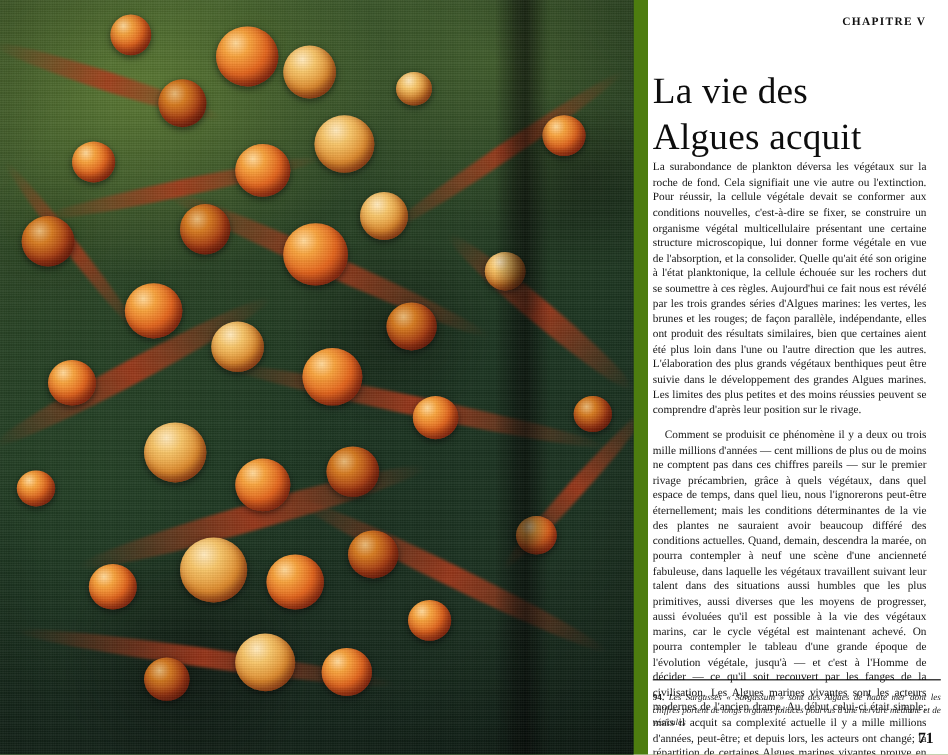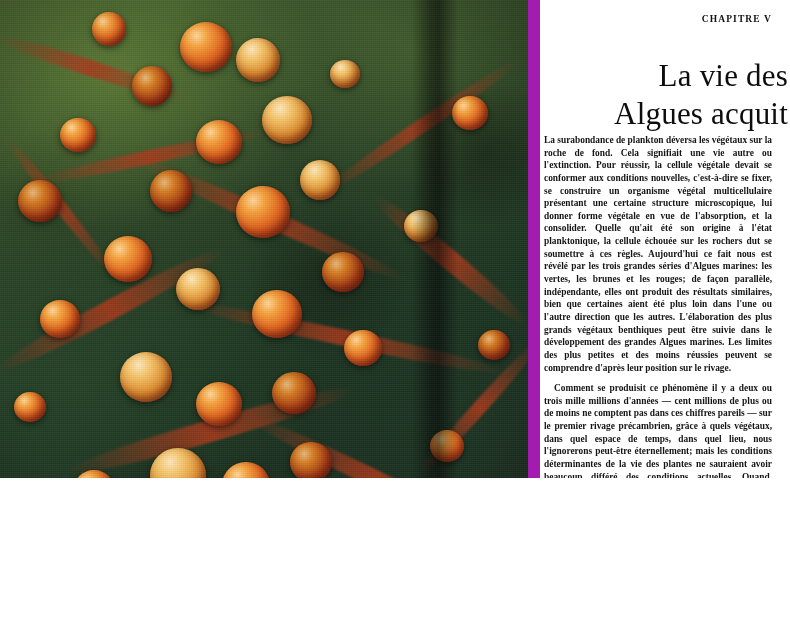--- a/index.html
+++ b/index.html
@@ -3,23 +3,23 @@
 <meta charset="utf-8">
 <style>
   html, body {
     margin: 0;
     padding: 0;
     background: #ffffff;
   }
   .page {
     position: relative;
     width: 790px;
-    height: 478px;
+    height: 629px;
     overflow: hidden;
-    background: #a21caf;
+    background: #4d7c0f;
     font-family: "Liberation Serif", serif;
   }
 
   
   .photo {
     position: absolute;
     left: 0;
     top: 0;
     width: 528px;
     height: 629px;
@@ -117,35 +117,34 @@
     position: absolute;
     left: 4px;
     top: 36px;
     width: 244px;
     font-family: "Liberation Serif", serif;
     font-size: 31px;
     line-height: 1.22;
     color: #0d0d0d;
     font-weight: normal;
     letter-spacing: 0.2px;
-    text-align: right;
   }
   .body {
     position: absolute;
     left: 4px;
     top: 134px;
     width: 240px;
     font-family: "Liberation Serif", serif;
     font-size: 9.4px;
     line-height: 1.345;
     color: #151515;
     text-align: justify;
     hyphens: auto;
   }
-  .body p { margin: 0 12px 0 0; font-weight: bold; }
+  .body p { margin: 0 12px 0 0; }
   .body p + p { margin-top: 8px; text-indent: 10px; }
   .caption {
     position: absolute;
     left: 4px;
     bottom: 22px;
     width: 240px;
     font-family: "Liberation Serif", serif;
     font-size: 7.6px;
     line-height: 1.35;
     color: #1a1a1a;

